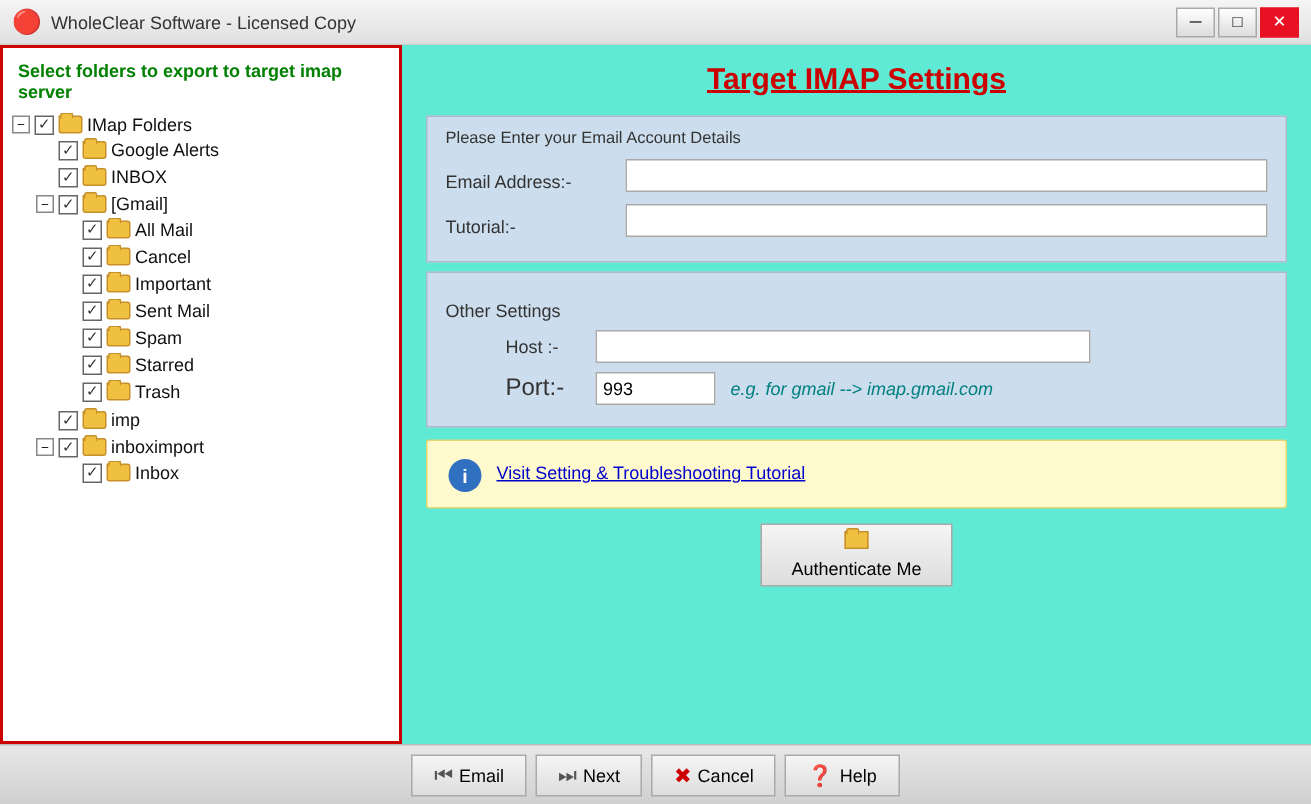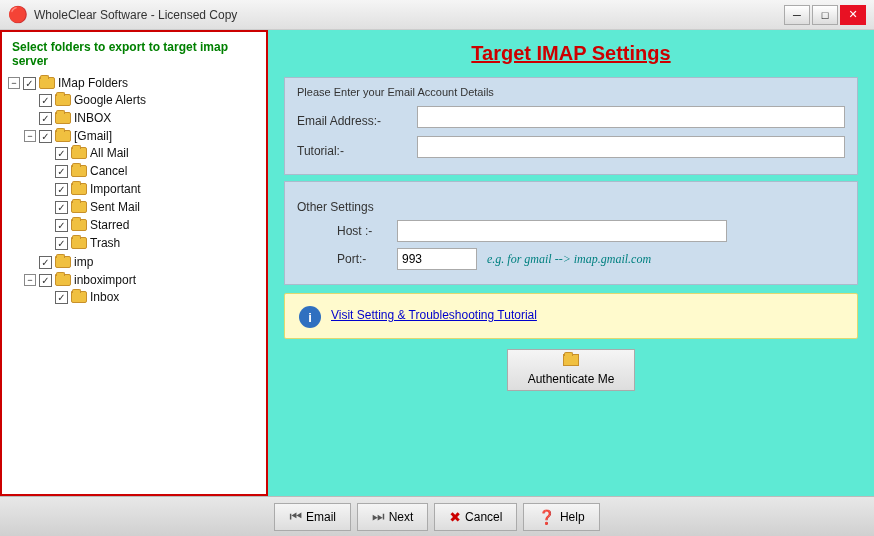--- a/index.html
+++ b/index.html
@@ -163,37 +163,36 @@
       font-size: 12px;
     }
     .port-group {
       display: flex;
       align-items: center;
       margin-bottom: 6px;
       margin-left: 40px;
     }
     .port-label {
       width: 60px;
-      font-size: 12px;
+      font-size: 16px;
       color: #333;
     }
     .port-input {
       width: 80px;
       height: 22px;
       border: 1px solid #aaa;
       background: white;
       padding: 0 4px;
       font-size: 12px;
     }
     .port-hint {
       margin-left: 10px;
       font-size: 12px;
       color: #008080;
       font-style: italic;
-      font-family: Liberation Serif, serif;
     }
 
     
     .info-box {
       background: #fffacd;
       border: 1px solid #e0d870;
       padding: 10px 14px;
       margin: 8px 0;
       display: flex;
       align-items: flex-start;
@@ -387,20 +386,28 @@
                   <span class="folder-icon"></span>
                   <span>Important</span>
                 </div>
               </li>
               <li>
                 <div class="tree-item">
                   <span class="expander-placeholder"></span>
                   <span class="checkbox checked"></span>
                   <span class="folder-icon"></span>
                   <span>Sent Mail</span>
+                </div>
+              </li>
+              <li>
+                <div class="tree-item">
+                  <span class="expander-placeholder"></span>
+                  <span class="checkbox checked"></span>
+                  <span class="folder-icon"></span>
+                  <span>Spam</span>
                 </div>
               </li>
               <li>
                 <div class="tree-item">
                   <span class="expander-placeholder"></span>
                   <span class="checkbox checked"></span>
                   <span class="folder-icon"></span>
                   <span>Starred</span>
                 </div>
               </li>

